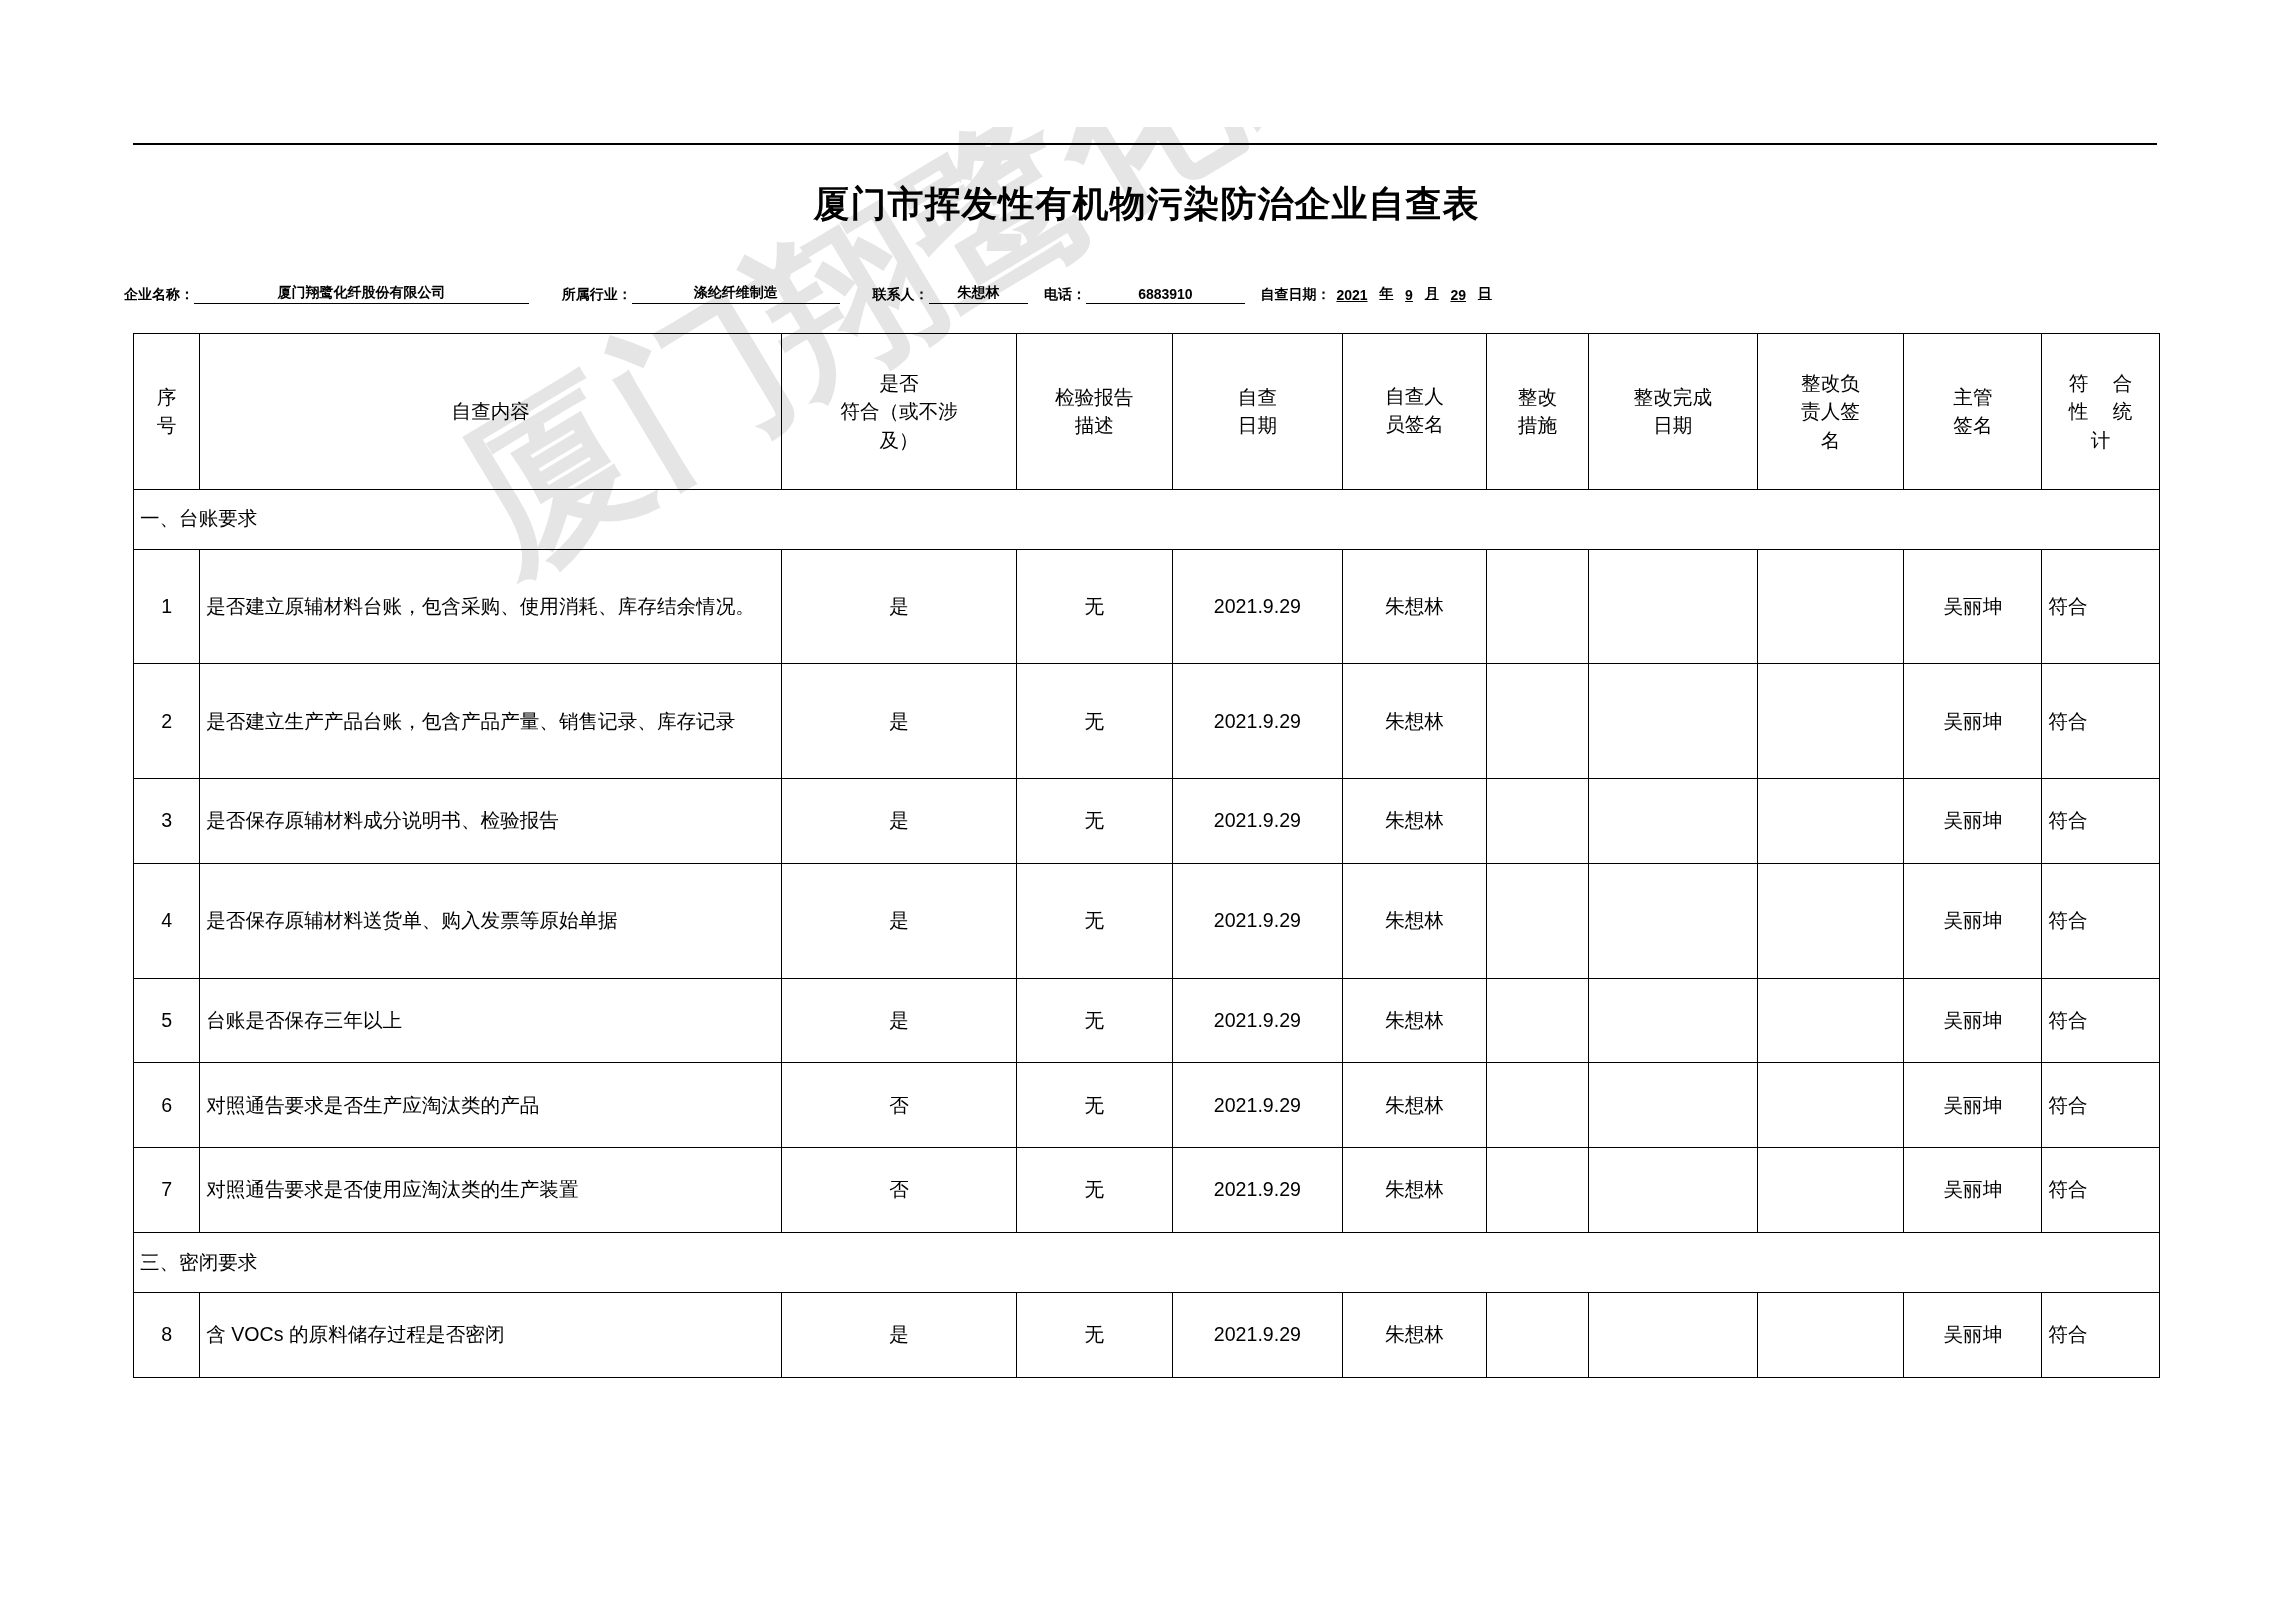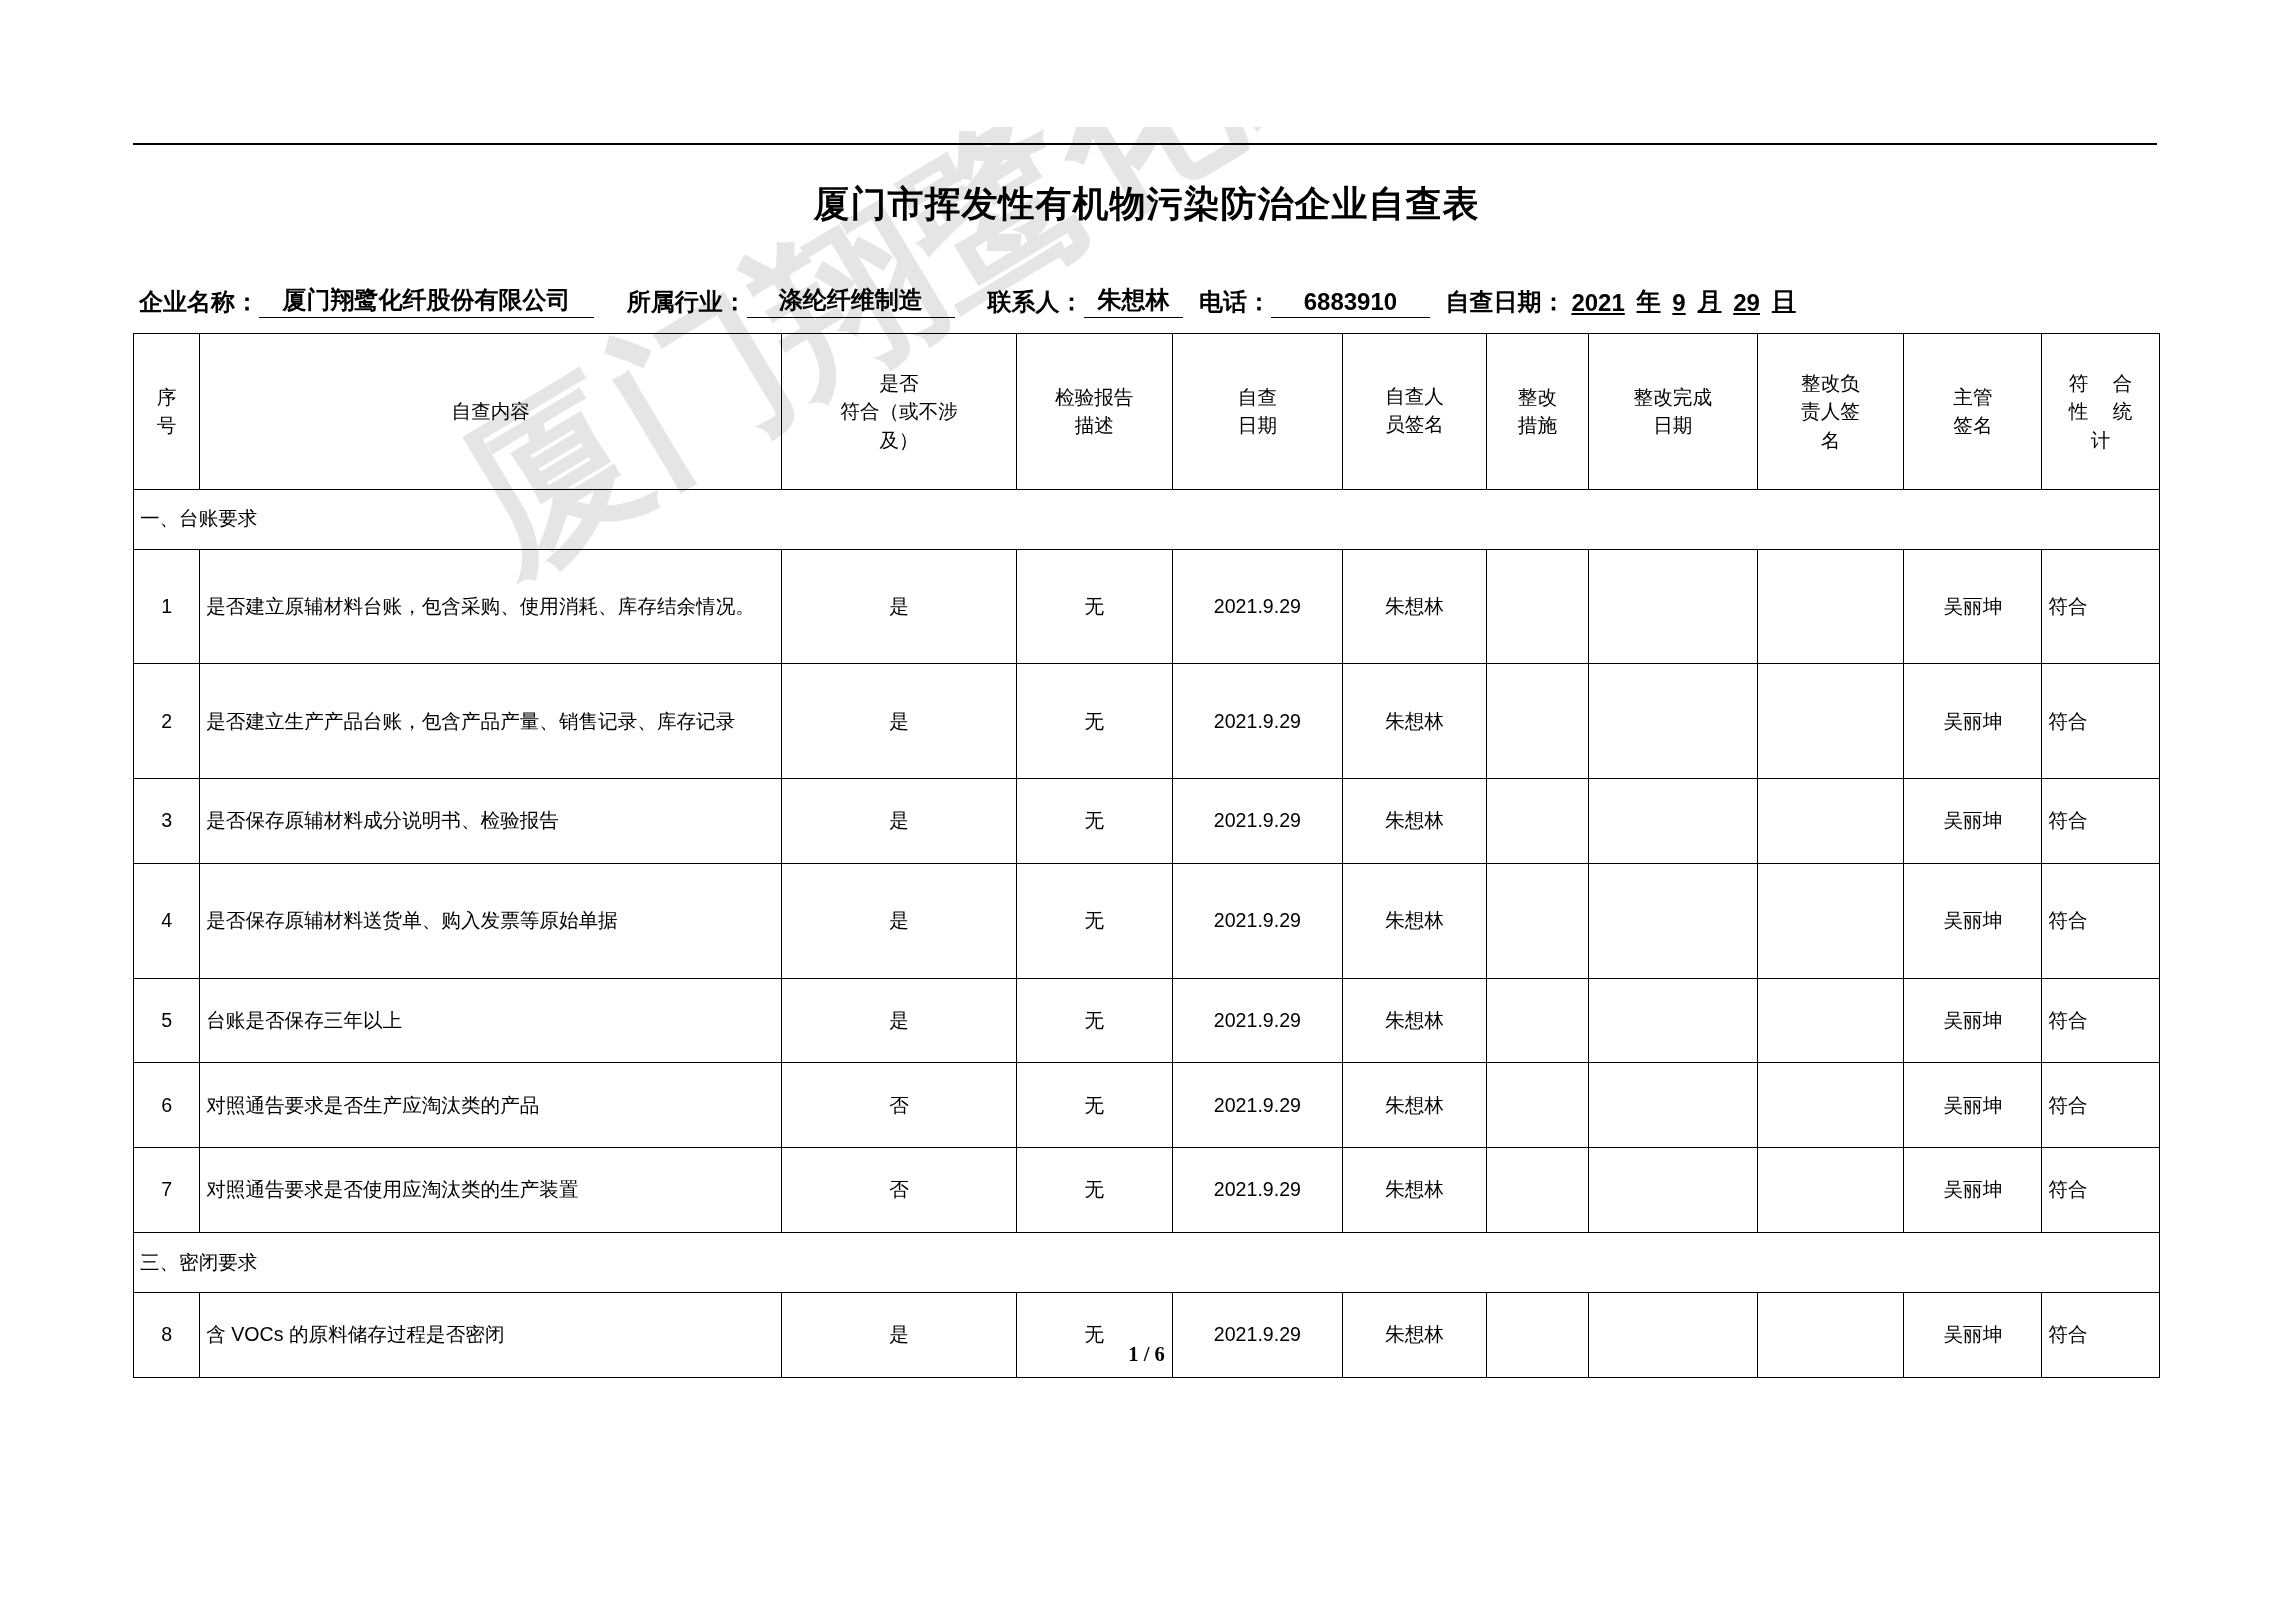--- a/index.html
+++ b/index.html
@@ -35,24 +35,24 @@
     left: 0;
     top: 180px;
     width: 2293px;
     text-align: center;
     font-size: 36px;
     font-weight: bold;
     letter-spacing: 1px;
   }
   .meta-line {
     position: absolute;
-    left: 139px;
+    left: 124px;
     top: 284px;
     width: 2019px;
-    font-size: 24px;
+    font-size: 14px;
     white-space: nowrap;
     display: flex;
     align-items: flex-end;
   }
   .meta-label {
     font-weight: bold;
   }
   .meta-val {
     font-weight: bold;
     border-bottom: 1.5px solid #000;
@@ -366,16 +366,15 @@
         <td class="c-super">吴丽坤</td>
         <td class="c-stat">符合</td>
       </tr>
     </tbody>
   </table>
 
   <div class="watermark">
     <div class="wm-text">厦门翔鹭化纤股份有限公司</div>
   </div>
 
-  <div class="footer">1 / 6</div>
 
 </div>
 
 
 </body></html>

